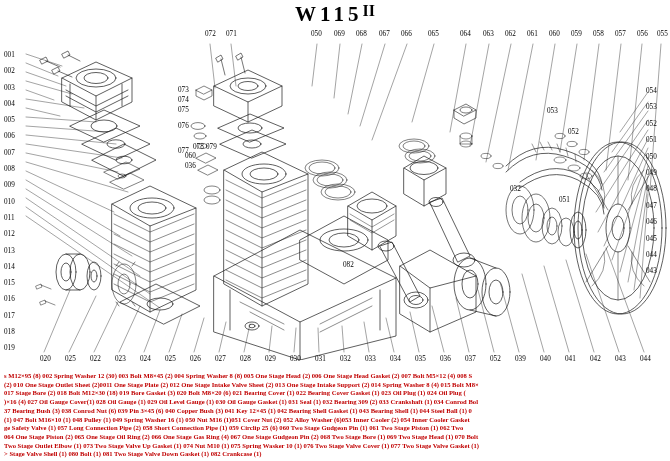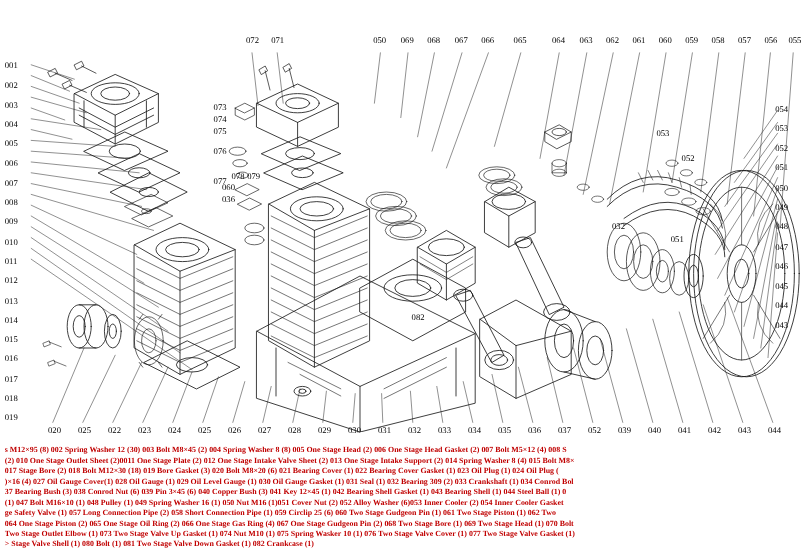--- a/index.html
+++ b/index.html
@@ -40,20 +40,23 @@
     font-family:"Liberation Serif",serif;font-size:6.6px;line-height:8.7px;
     font-weight:bold;color:#c00000;text-align:justify;
   }
   .legend .line{white-space:nowrap;overflow:hidden;}
 </style>
 </head>
 <body>
 
 <div id="page">
 
+  <div class="title">
+    <span>W115</span><span class="rom">II</span>
+  </div>
 
   <div class="leftnums">
     <span class="num">001</span>
     <span class="num">002</span>
     <span class="num">003</span>
     <span class="num">004</span>
     <span class="num">005</span>
     <span class="num">006</span>
     <span class="num">007</span>
     <span class="num">008</span>

